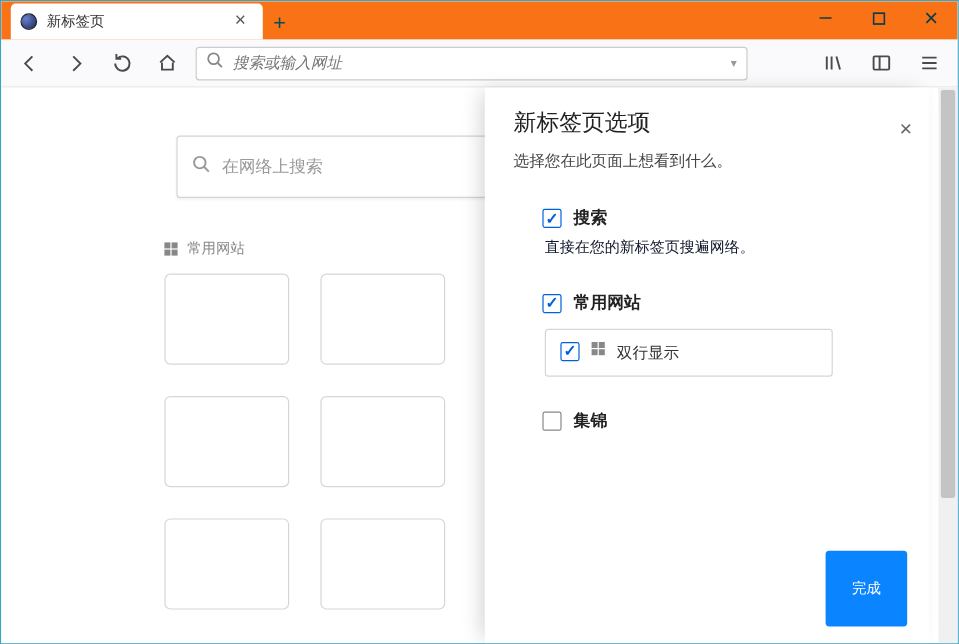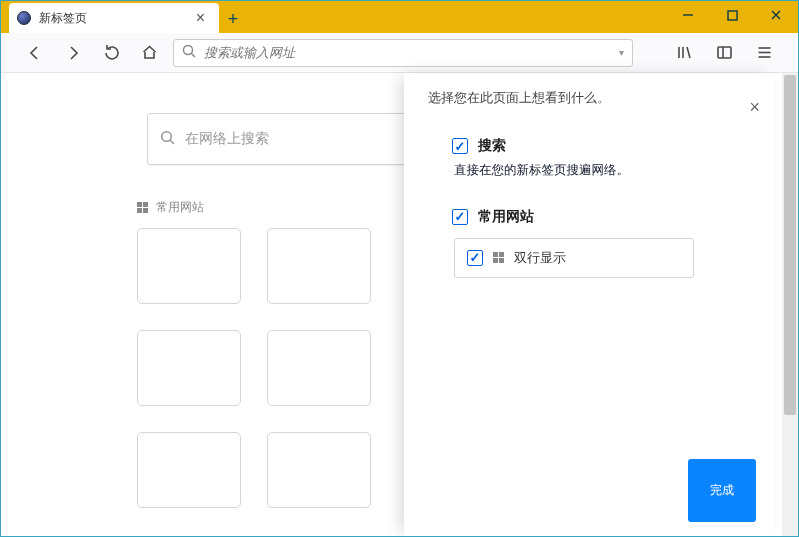--- a/index.html
+++ b/index.html
@@ -1,28 +1,28 @@
 <!DOCTYPE html>
 <html><head>
 <meta charset="utf-8">
 <style>
 * { box-sizing: border-box; margin: 0; padding: 0; font-family: "Segoe UI", "Microsoft YaHei", sans-serif; }
 body { width: 799px; height: 537px; overflow: hidden; background: #fff; border: 1px solid #3aa4c0; }
-.titlebar { background: #eab308; height: 32px; display: flex; align-items: flex-end; }
+.titlebar { background: #f97316; height: 32px; display: flex; align-items: flex-end; }
 .tab-strip { display: flex; align-items: flex-end; padding-left: 8px; }
 .tab { background: #fff; height: 30px; display: flex; align-items: center; padding: 0 10px 0 8px; border-radius: 4px 4px 0 0; min-width: 210px; position: relative; }
 .tab-icon { width: 14px; height: 14px; border-radius: 50%; background: radial-gradient(circle at 30% 30%, #6a7fc8, #1a2a5a); margin-right: 8px; border: 1px solid #223; }
 .tab-title { font-size: 12px; color: #333; flex: 1; }
 .tab-close { color: #555; font-size: 16px; line-height: 1; padding: 2px 4px; cursor: pointer; }
 .new-tab { width: 28px; height: 28px; display: flex; align-items: center; justify-content: center; color: #064b5c; font-size: 18px; cursor: pointer; }
 .titlebar-spacer { flex: 1; }
 .win-controls { display: flex; align-self: flex-start; }
 .win-btn { width: 44px; height: 28px; display: flex; align-items: center; justify-content: center; color: #083c49; }
 .win-btn svg { stroke: #083c49; }
-.toolbar { height: 40px; display: flex; align-items: center; padding: 0 20px; gap: 10px; border-bottom: 1px solid #e4e4e4; background: #fafafc; }
+.toolbar { height: 40px; display: flex; align-items: center; padding: 0 10px; gap: 10px; border-bottom: 1px solid #e4e4e4; background: #fafafc; }
 .tb-btn { width: 28px; height: 28px; display: flex; align-items: center; justify-content: center; color: #4a4a4a; border-radius: 4px; cursor: pointer; }
 .tb-btn svg { stroke: #4a4a4a; fill: none; stroke-width: 1.6; }
 .addr { flex: 1; display: flex; align-items: center; border: 1px solid #ccc; border-radius: 3px; height: 28px; padding: 0 8px; background: #fff; max-width: 460px; }
 .addr .srch { color: #888; margin-right: 8px; }
 .addr input { border: none; outline: none; flex: 1; font-size: 13px; font-style: italic; color: #888; background: transparent; }
 .addr .dd { color: #999; font-size: 10px; }
 .right-tools { display: flex; gap: 12px; margin-left: auto; }
 .content { position: relative; height: calc(537px - 32px - 40px - 2px); background: #fff; }
 .newtab-body { padding: 40px 60px; }
 .nt-search { width: 380px; margin: 0 auto 34px auto; display: flex; align-items: center; border: 1px solid #d4d4d4; border-radius: 3px; height: 52px; padding: 0 12px; box-shadow: 0 1px 2px rgba(0,0,0,0.05); }
@@ -40,21 +40,21 @@
 .opt-sub { font-size: 13px; color: #444; margin-bottom: 26px; }
 .opt-close { position: absolute; right: 14px; top: 24px; color: #666; font-size: 18px; cursor: pointer; }
 .opt-body { flex: 1; overflow-y: auto; padding: 0 24px 8px 24px; }
 .opt-item { margin-bottom: 28px; }
 .opt-row { display: flex; align-items: center; gap: 10px; padding-left: 24px; }
 .chk { width: 16px; height: 16px; border: 1px solid #888; border-radius: 2px; display: flex; align-items: center; justify-content: center; background: #fff; flex-shrink: 0; }
 .chk.checked { border-color: #0060df; }
 .chk.checked::after { content: "✓"; color: #0060df; font-size: 13px; font-weight: bold; line-height: 1; }
 .opt-label { font-size: 14px; color: #222; font-weight: 600; }
 .opt-desc { font-size: 12.5px; color: #0f172a; margin: 6px 0 0 26px; line-height: 1.5; }
-.opt-embed { margin: 12px 0 0 26px; border: 1px solid #d6d6d6; border-radius: 3px; padding: 10px 12px; display: flex; align-items: center; gap: 10px; width: 240px; }
+.opt-embed { margin: 12px 0 0 26px; border: 1px solid #d6d6d6; border-radius: 3px; padding: 10px 12px; display: flex; gap: 10px; width: 240px; }
 .opt-embed .emb-label { font-size: 13px; color: #333; }
 .opt-footer { padding: 14px 18px; display: flex; justify-content: flex-end; }
 .done-btn { background: #0a84ff; color: #fff; border: none; border-radius: 3px; padding: 23px 22px; font-size: 12px; cursor: pointer; }
 .v-scroll { position: absolute; right: 0; top: 0; width: 16px; height: 100%; background: #f0f0f0; }
 .v-thumb { position: absolute; right: 2px; top: 2px; width: 12px; height: 340px; background: #c4c4c4; border-radius: 2px; }
 </style>
 </head>
 <body>
 
 <div class="titlebar">
@@ -168,20 +168,21 @@
         <div class="tile"></div>
         <div class="tile"></div>
         <div class="tile"></div>
         <div class="tile"></div>
       </div>
     </div>
   </div>
 
   <div class="options-panel">
     <div class="opt-head">
+      <div class="opt-title">新标签页选项</div>
       <div class="opt-close">×</div>
       <div class="opt-sub">选择您在此页面上想看到什么。</div>
     </div>
     <div class="opt-body">
 
       <div class="opt-item">
         <div class="opt-row">
           <span class="chk checked"></span>
           <span class="opt-label">搜索</span>
         </div>
@@ -199,20 +200,24 @@
               <i></i>
               <i></i>
               <i></i>
               <i></i>
             </span>
           <span class="emb-label">双行显示</span>
         </div>
       </div>
 
       <div class="opt-item">
+        <div class="opt-row">
+          <span class="chk"></span>
+          <span class="opt-label">集锦</span>
+        </div>
       </div>
 
     </div>
     <div class="opt-footer">
       <button class="done-btn">完成</button>
     </div>
   </div>
 
   <div class="v-scroll">
     <div class="v-thumb"></div>

